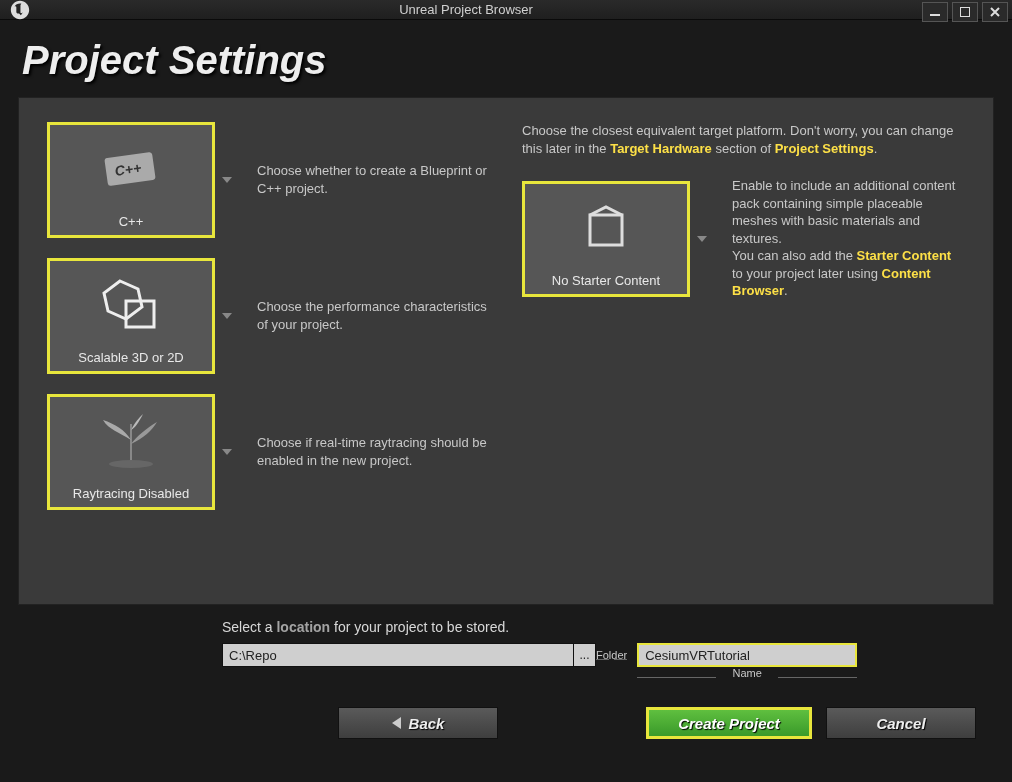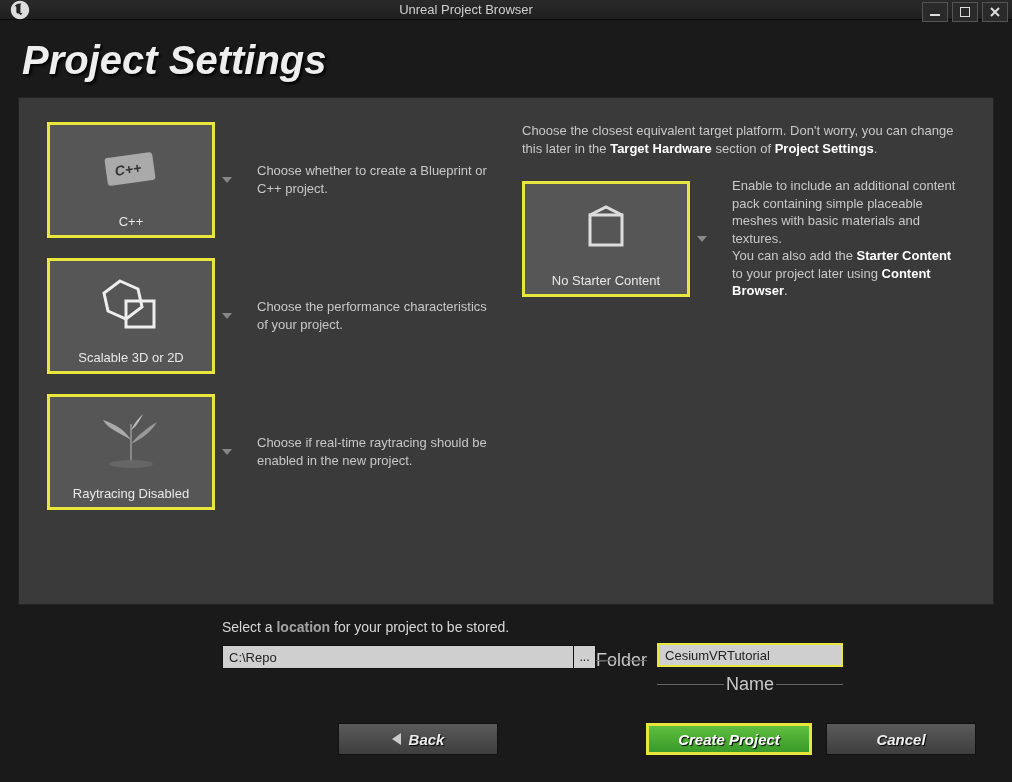--- a/index.html
+++ b/index.html
@@ -103,21 +103,21 @@
     border-left: 5px solid transparent;
     border-right: 5px solid transparent;
     border-top: 6px solid #888;
   }
   .option-desc {
     font-size: 13px;
     color: #c8c8c8;
     line-height: 1.35;
     flex: 1;
   }
-  .option-desc b { color: #ffffff; font-weight: 700; }
+  .option-desc b { color: #fde047; font-weight: 700; }
 
   .footer {
     padding: 14px 18px 0;
   }
   .loc-prompt {
     font-size: 14px;
     color: #d8d8d8;
     margin-left: 204px;
     margin-bottom: 8px;
   }
@@ -145,31 +145,31 @@
     border: 1px solid #111;
     border-left: none;
     color: #222;
     font-size: 12px;
     cursor: pointer;
     display: flex; align-items: center; justify-content: center;
   }
   .folder-input-row { display:flex; }
   .name-input {
     height: 24px;
-    width: 186px;
+    width: 220px;
     background: #cfcfcf;
     border: 2px solid #e8e63c;
     color: #222;
     font-size: 13px;
     padding: 0 6px;
   }
   .bracket-label {
-    font-size: 18px;
+    font-size: 11px;
     color: #c8c8c8;
-    margin-top: 7px;
+    margin-top: 0;
     position: relative;
     width: 100%;
     text-align: center;
   }
   .bracket-label::before, .bracket-label::after {
     content: "";
     position: absolute;
     top: 10px;
     height: 1px;
     background: #666;

